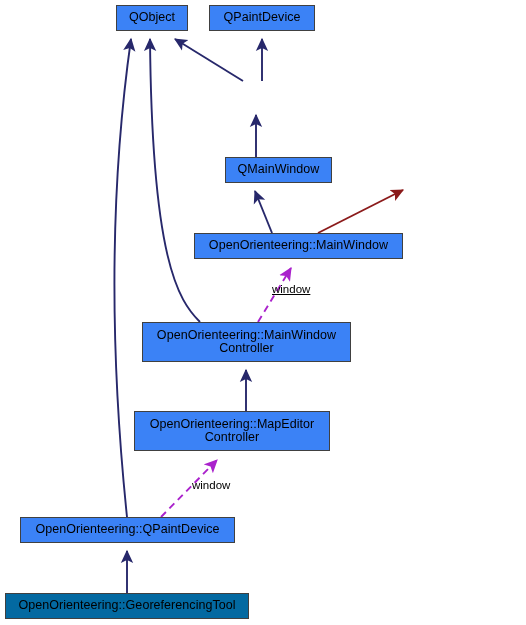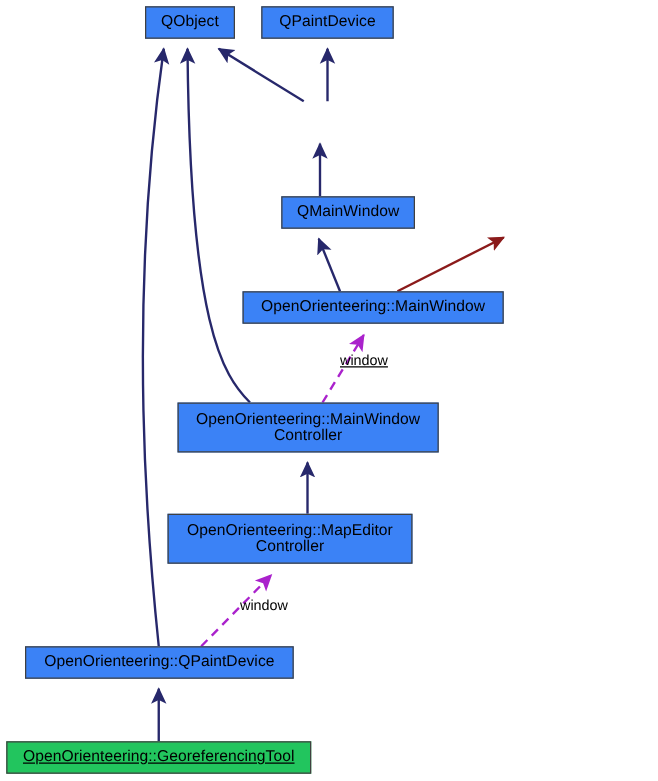--- a/index.html
+++ b/index.html
@@ -33,22 +33,21 @@
     font-size: 12.5px;
     line-height: 13.5px;
     display: flex;
     align-items: center;
     justify-content: center;
     text-align: center;
     white-space: pre-line;
     letter-spacing: 0.05px;
   }
   .uml-node.highlighted {
-    background: #22c55e;
-    text-decoration: underline;
+    background: #0369a1;
   }
   .edge-label {
     position: absolute;
     font-size: 11.5px;
     line-height: 12px;
     color: #000000;
     white-space: nowrap;
   }
 </style>
 </head>

